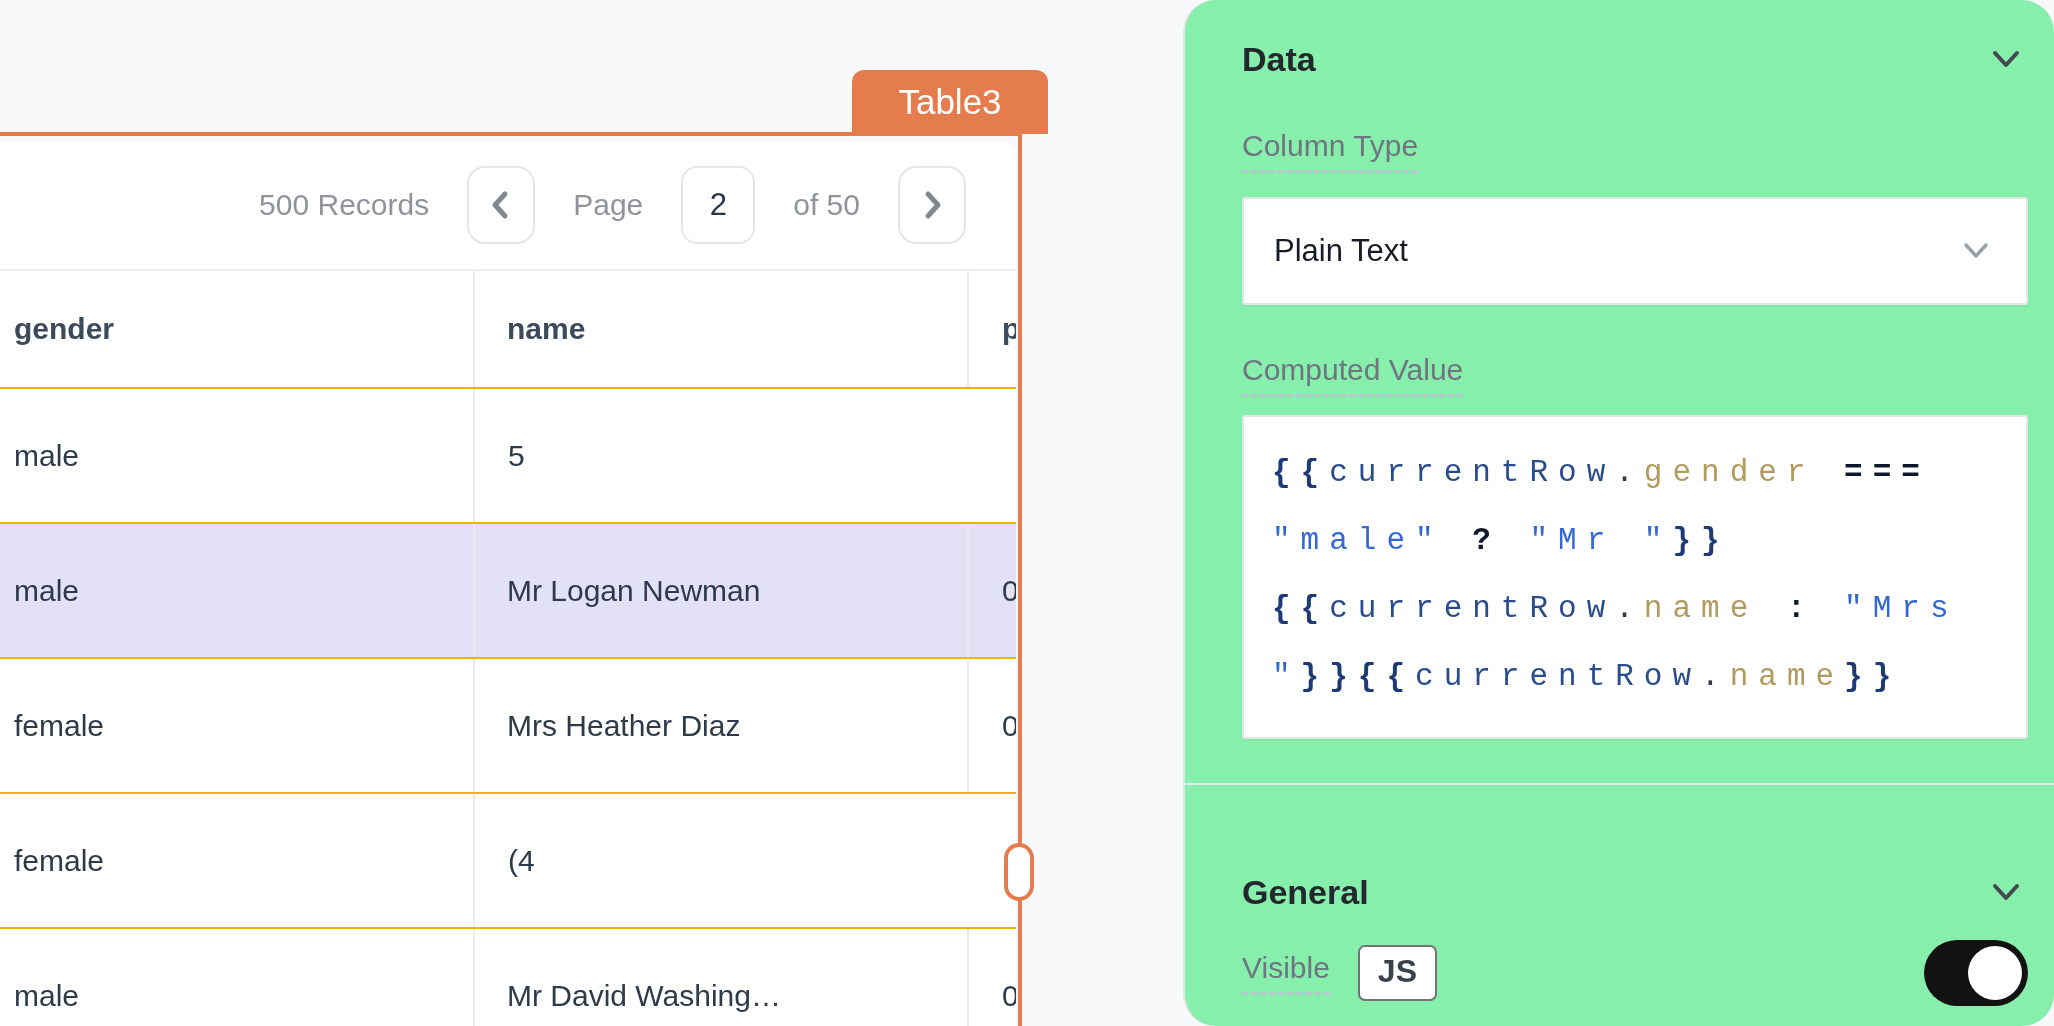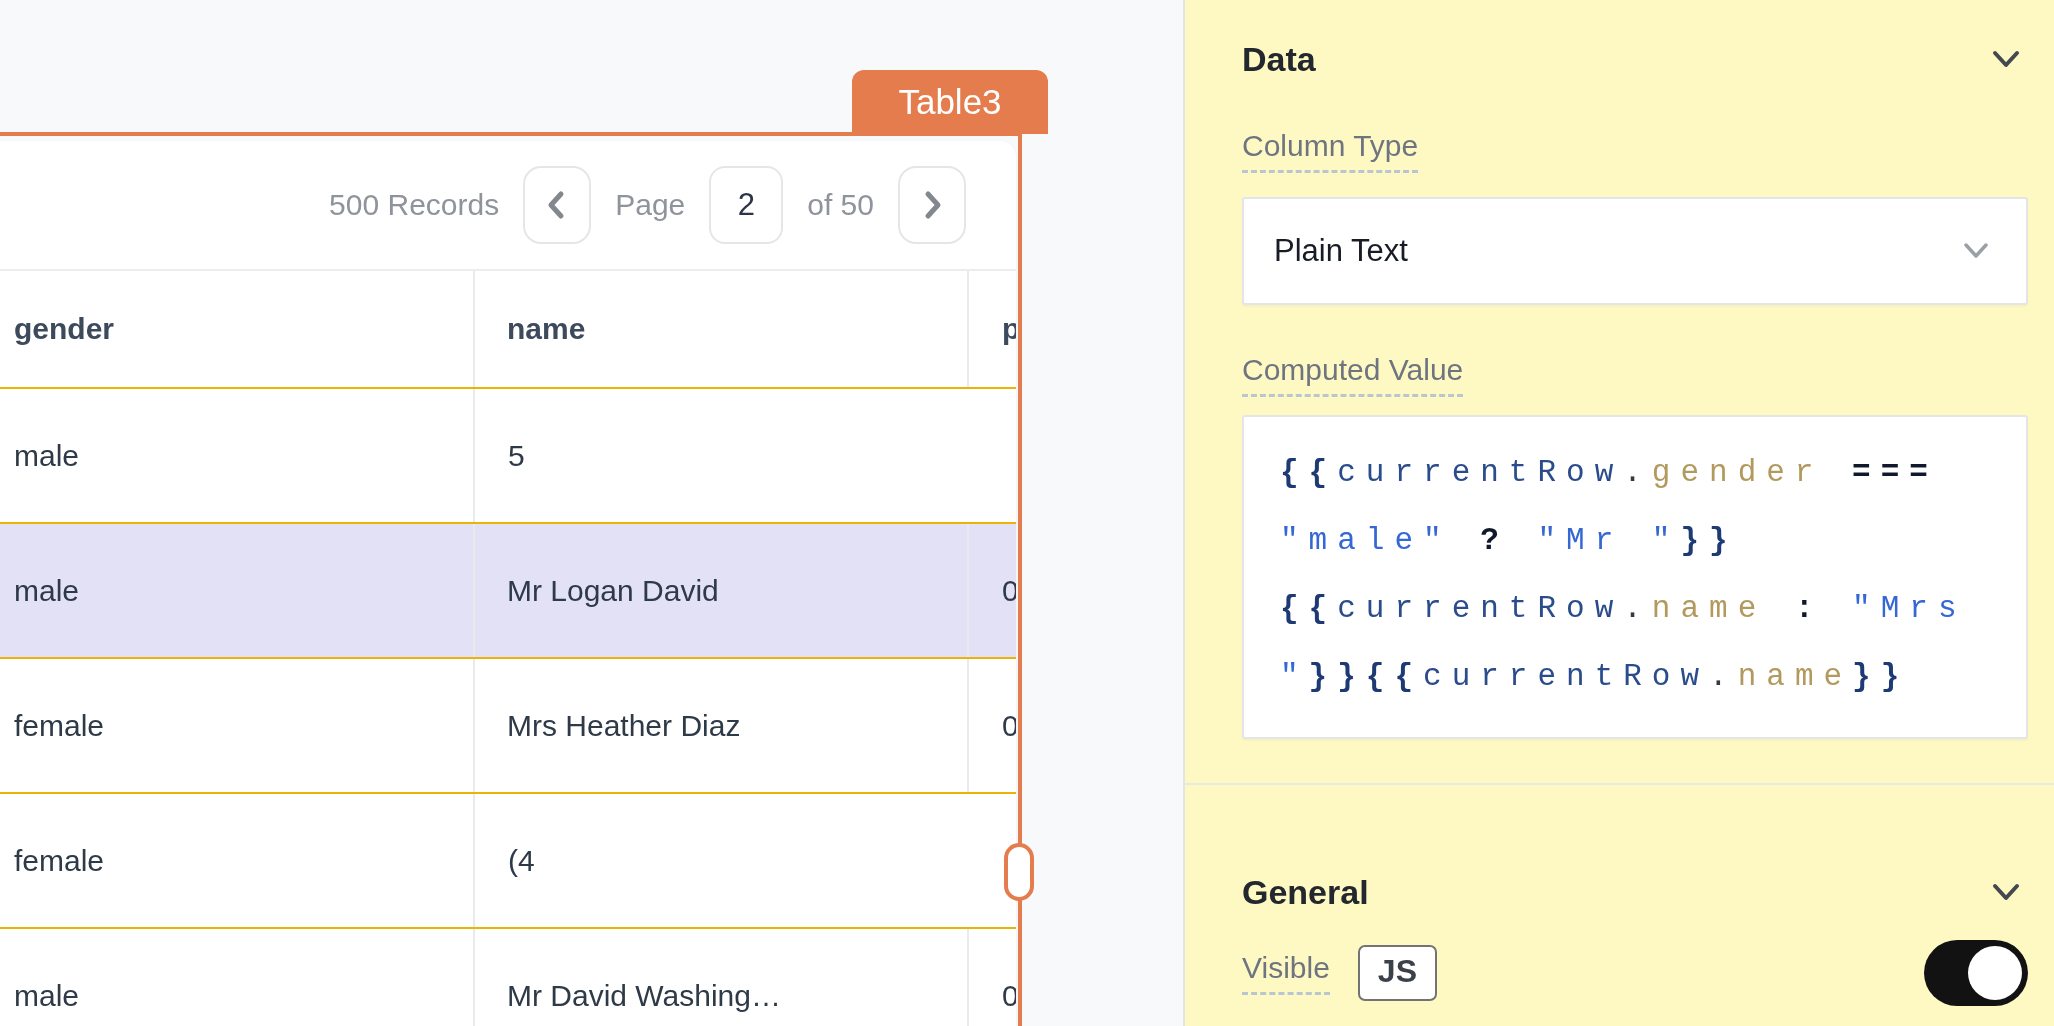--- a/index.html
+++ b/index.html
@@ -26,59 +26,59 @@
 
   .sel-top{position:absolute;left:0;top:132px;width:1022px;height:4px;background:var(--accent);z-index:3;}
   .sel-right{position:absolute;left:1018px;top:132px;width:4px;height:894px;background:var(--accent);z-index:3;}
   .resize-handle{position:absolute;left:1004px;top:843px;width:30px;height:58px;background:#FFFFFF;
     border:4px solid var(--accent);border-radius:15px;z-index:4;}
 
   .table-card{position:absolute;left:0;top:141px;width:1016px;height:885px;background:#FFFFFF;
     border-top-right-radius:16px;box-shadow:0 1px 3px rgba(20,20,40,0.05);overflow:hidden;z-index:1;}
 
   .pagination{height:128px;display:flex;align-items:center;justify-content:flex-end;
-    padding-right:50px;gap:24px;font-size:30px;color:#8F939C;}
+    padding-right:50px;gap:38px;font-size:30px;color:#8F939C;}
   .pg-btn{width:68px;height:78px;border:2px solid #E4E6E9;border-radius:18px;background:#FFFFFF;
     display:flex;align-items:center;justify-content:center;}
   .pg-input{width:74px;height:78px;border:2px solid #E4E6E9;border-radius:16px;background:#FFFFFF;
     font-family:"Liberation Sans",sans-serif;font-size:31px;color:#2B3547;text-align:center;outline:none;}
 
   .thead,.trow{display:grid;grid-template-columns:473px 494px 1fr;}
   .thead{border-top:2px solid #EBECEE;}
   .cell{display:flex;align-items:center;white-space:nowrap;overflow:hidden;font-size:30px;color:#2F3A48;}
   .hcell{font-weight:700;color:#3C4A5B;height:116px;}
   .trow .cell{height:133px;}
   .trow{border-top:2px solid #eab308;}
   .col-0{padding-left:14px;}
   .col-1{padding-left:32px;border-left:2px solid #E9EAED;}
   .col-2{padding-left:33px;border-left:2px solid #E9EAED;}
   .trow.highlighted{background:var(--row-highlight);}
 
   
-  .panel{position:absolute;left:1183px;top:0;width:871px;height:1026px;background:#fef9c3;
-    border-left:2px solid #E4E4E7;}
+  .panel{position:absolute;left:1183px;top:0;width:871px;height:1026px;background:#86efac;
+    border-left:2px solid #E4E4E7;border-radius:32px;}
   .panel-content{padding:0 26px 0 57px;}
 
   .section-header{margin-top:40px;display:flex;align-items:center;justify-content:space-between;
     font-size:34px;font-weight:700;color:#23272E;}
   .section-header.general{margin-top:88px;gap:28px;}
 
   .field-label{font-size:30px;color:#6E7580;}
   .dashed{display:inline-block;border-bottom:3px dashed #B9C6D2;padding-bottom:7px;}
   .lbl-column-type{margin-top:50px;}
   .lbl-computed{margin-top:48px;}
 
   .dropdown{margin-top:24px;height:108px;border:2px solid #E3E5E8;border-radius:3px;background:#FFFFFF;
     display:flex;align-items:center;justify-content:space-between;padding:6px 30px;
     font-size:31px;color:#171C26;box-shadow:0 2px 2px rgba(0,0,0,0.03);}
 
   .codebox{margin-top:18px;border:2px solid #E3E5E8;border-radius:3px;background:#FFFFFF;
     padding:22px 28px 26px 28px;box-shadow:0 2px 2px rgba(0,0,0,0.03);}
   .code-line{font-family:"Liberation Mono",monospace;font-size:31px;line-height:68px;
-    letter-spacing:10px;white-space:pre;margin-left:8px;}
+    letter-spacing:10px;white-space:pre;}
   .tk-brace{color:var(--code-brace);font-weight:700;}
   .tk-obj{color:var(--code-object);}
   .tk-dot{color:#333A46;}
   .tk-prop{color:var(--code-property);}
   .tk-kw{color:var(--code-operator);font-weight:700;}
   .tk-str{color:var(--code-string);}
   .tk-plain{color:#333A46;}
 
   .divider{margin:44px -26px 0 -57px;height:2px;background:#E8E8EA;}
 
@@ -127,21 +127,21 @@
           <div class="cell hcell col-1">name</div>
           <div class="cell hcell col-2">p</div>
         </div>
       <div>
           <div class="trow">
             <div class="cell col-0">male</div>
             <div class="cell col-2">5</div>
           </div>
           <div class="trow highlighted">
             <div class="cell col-0">male</div>
-            <div class="cell col-1">Mr Logan David</div>
+            <div class="cell col-1">Mr Logan Newman</div>
             <div class="cell col-2">0</div>
           </div>
           <div class="trow">
             <div class="cell col-0">female</div>
             <div class="cell col-1">Mrs Heather Diaz</div>
             <div class="cell col-2">0</div>
           </div>
           <div class="trow">
             <div class="cell col-0">female</div>
             <div class="cell col-2">(4</div>

